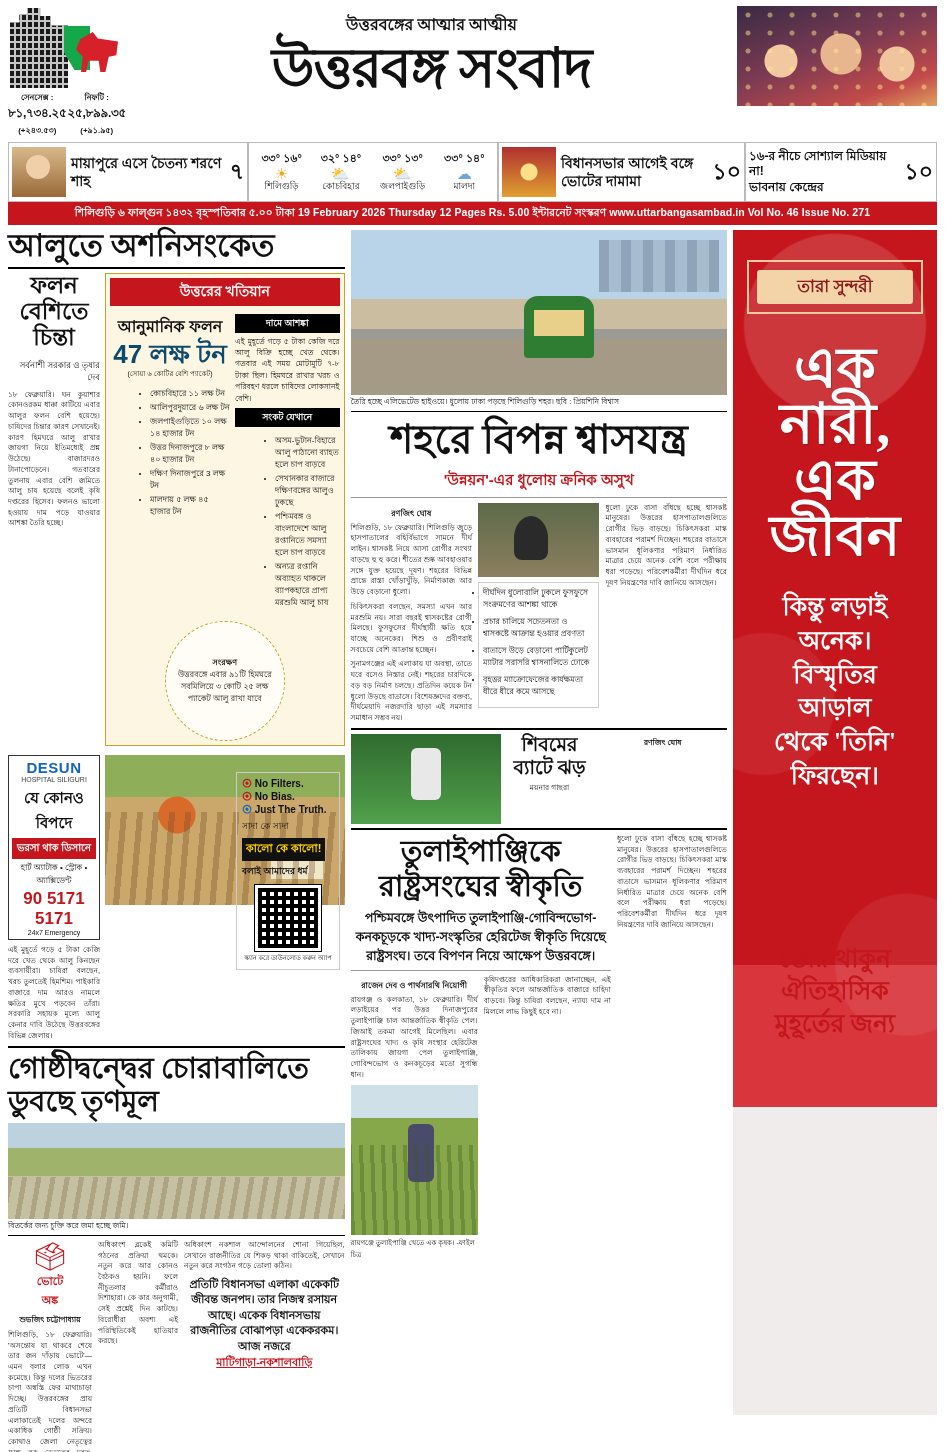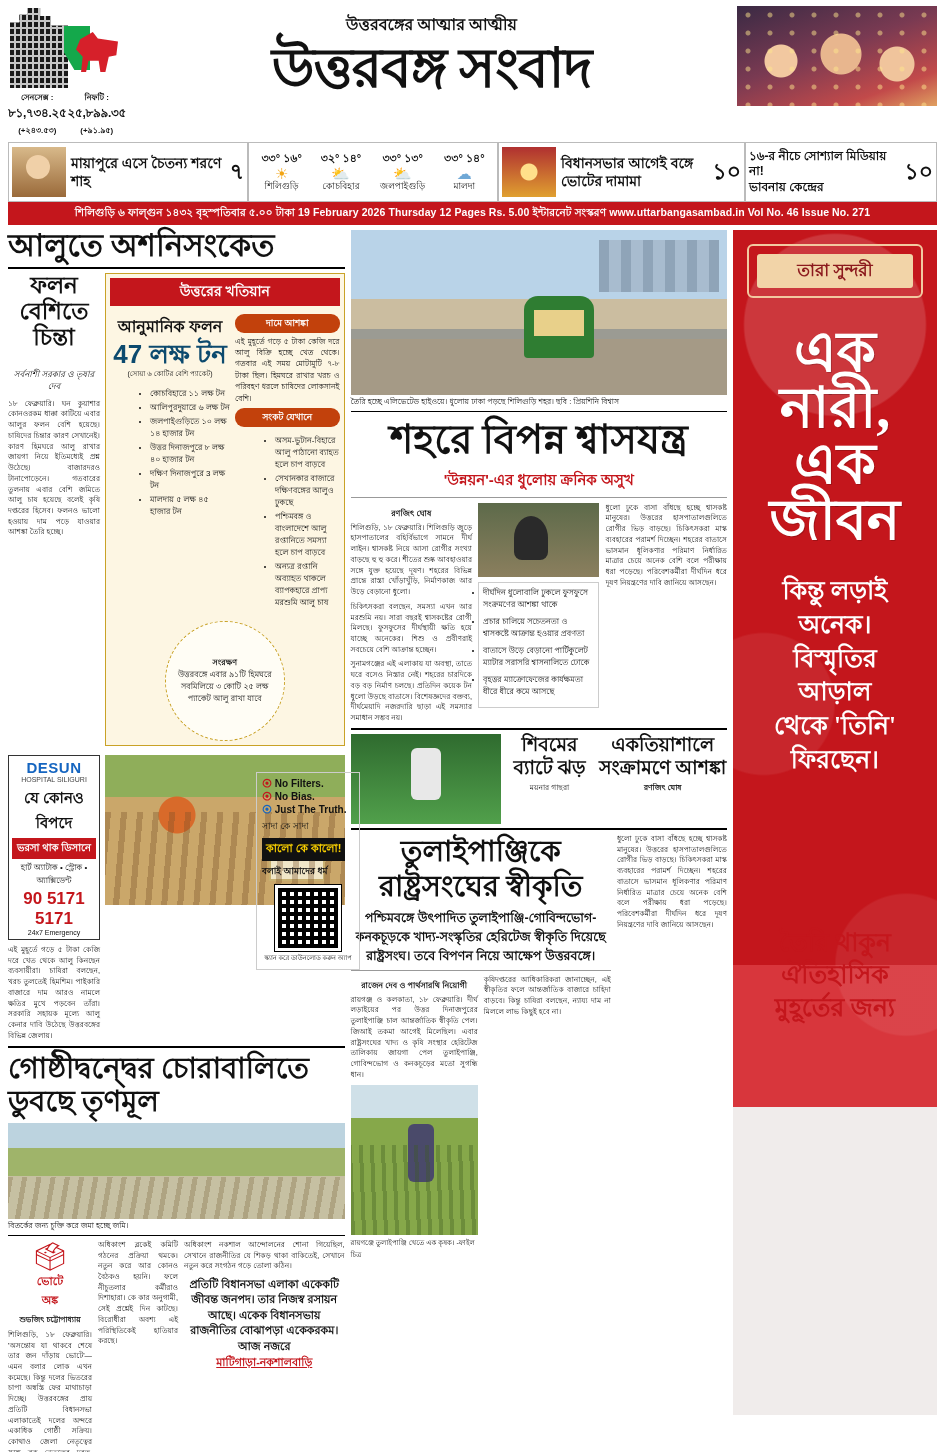--- a/index.html
+++ b/index.html
@@ -104,29 +104,29 @@
 
   .hl1 { font-size:31px; font-weight:bold; font-family:"Liberation Serif",serif; line-height:1.05;}
   .rule { border-top:2px solid #000; margin:4px 0; }
   .rule-thin { border-top:1px solid #999; margin:4px 0; }
 
   
   .lt { display:flex; gap:5px; margin-top:4px;}
   .lt-l { width:92px; }
   .lt-r { flex:1; }
   .lt-head { font-size:23px; font-weight:bold; line-height:1.15; text-align:center; font-family:"Liberation Serif",serif;}
-  .lt-sub { font-size:8.5px; text-align:center; margin-top:17px; line-height:1.4;font-style:italic;}
+  .lt-sub { font-size:8.5px; text-align:right; margin-top:8px; line-height:1.4;}
   .tiny { font-size:7.4px; line-height:1.45; text-align:justify; }
   .khat-box { border:1px solid #c9a227; background:#fdf6e3; padding:4px; }
   .khat-title { background:#c4161c; color:#fff; text-align:center; font-size:14px; font-weight:bold; padding:2px; }
   .khat-sub { text-align:center; font-size:16px; font-weight:bold; margin-top:4px; }
   .big-num { font-size:26px; font-weight:bold; color:#0c4a6e; text-align:center; line-height:1.05;}
   .khat-li { font-size:8px; line-height:1.5; }
   .khat-li li { margin-bottom:2px; }
-  .pill { background:#c2410c; color:#fff; font-size:9px; font-weight:bold; text-align:center; padding:2px; margin:4px 0 3px;border-radius:9px; }
+  .pill { background:#000000; color:#fff; font-size:9px; font-weight:bold; text-align:center; padding:2px; margin:4px 0 3px; }
   .circle-note {
     width:120px;height:120px;border-radius:50%;border:1px dashed #c9a227;
     display:flex;align-items:center;justify-content:center;text-align:center;
     font-size:8px;line-height:1.5;padding:10px;margin:4px auto 0;background:#fffdf5;
   }
   .ad-desun { border:1px solid #333; padding:3px; text-align:center; margin-top:5px; }
   .ad-desun .logo { color:#1565c0; font-weight:bold; font-size:15px; letter-spacing:.5px;}
   .ad-desun .sub { font-size:7px; color:#444; }
   .ad-desun .l1 { font-size:15px; font-weight:bold; margin-top:3px; }
   .ad-desun .l2 { background:#c4161c;color:#fff;font-size:10px;font-weight:bold;padding:2px;margin-top:2px;}
@@ -178,21 +178,21 @@
     height:1185px; position:relative; overflow:hidden; padding:10px 8px; text-align:center; color:#fff;
   }
   .feature::before{
     content:""; position:absolute; inset:0;
     background-image:
       radial-gradient(circle at 50% 8%, rgba(255,255,255,.14) 0 90px, transparent 92px),
       radial-gradient(circle at 15% 40%, rgba(255,255,255,.07) 0 70px, transparent 72px),
       radial-gradient(circle at 85% 62%, rgba(255,255,255,.07) 0 70px, transparent 72px);
   }
   .feat-badge {
-    position:relative; border:2px solid #f2c9a0; border-radius:6px; padding:8px 8px; margin:4px 6px 0;
+    position:relative; border:2px solid #f2c9a0; border-radius:0; padding:8px 8px; margin:20px 6px 0;
   }
   .feat-badge .bname {
     background:#f2d4a8; color:#8c1a1e; font-size:17px; font-weight:bold; padding:3px; border-radius:3px;
     font-family:"Liberation Serif",serif;
   }
   .feat-title {
     position:relative; font-size:56px; font-weight:bold; line-height:1.0; margin-top:26px;
     font-family:"Liberation Serif",serif; text-shadow:1px 1px 0 rgba(0,0,0,.18);
   }
   .feat-sub { position:relative; font-size:25px; font-weight:bold; line-height:1.35; margin-top:26px; font-family:"Liberation Serif",serif;}
@@ -458,21 +458,20 @@
 
       <div style="display:flex;gap:6px">
         <div style="width:150px">
           <div class="cricket"></div>
         </div>
         <div style="width:86px">
           <div class="boxhead">শিবমের ব্যাটে ঝড়</div>
           <div style="font-size:7.5px;text-align:center;margin-top:3px">ময়নার গাছরা</div>
         </div>
         <div style="flex:1">
-          <div class="boxhead">একতিয়াশালে সংক্রামণে আশঙ্কা</div>
           <div style="font-size:7.5px;text-align:center;font-weight:bold;margin-top:3px">রণজিৎ ঘোষ</div>
         </div>
       </div>
 
       <div class="rule"></div>
 
       <div style="display:flex;gap:6px">
         <div style="flex:1">
           <div class="mid-hl2">তুলাইপাঞ্জিকে রাষ্ট্রসংঘের স্বীকৃতি</div>
           <div class="mid-dek">পশ্চিমবঙ্গে উৎপাদিত তুলাইপাঞ্জি-গোবিন্দভোগ-কনকচূড়কে খাদ্য-সংস্কৃতির হেরিটেজ স্বীকৃতি দিয়েছে রাষ্ট্রসংঘ। তবে বিপণন নিয়ে আক্ষেপ উত্তরবঙ্গে।</div>
@@ -518,21 +517,21 @@
         </div>
         <div class="feat-foot">
           <div>তৈরি থাকুন</div>
           <div>ঐতিহাসিক</div>
           <div>মুহূর্তের জন্য</div>
         </div>
       </div>
     </div>
   </div>
 
-  <div class="adqr" style="position:absolute; left:256px; top:772px; width:104px;">
+  <div class="adqr" style="position:absolute; left:236px; top:772px; width:104px;">
     <div class="ln">
       <span style="color:#c4161c">⦿</span> <span>No Filters.</span>
     </div>
     <div class="ln">
       <span style="color:#c4161c">⦿</span> <span>No Bias.</span>
     </div>
     <div class="ln">
       <span style="color:#1565c0">⦿</span> <span>Just The Truth.</span>
     </div>
     <div style="font-size:9px;margin-top:4px">সাদা কে সাদা</div>

